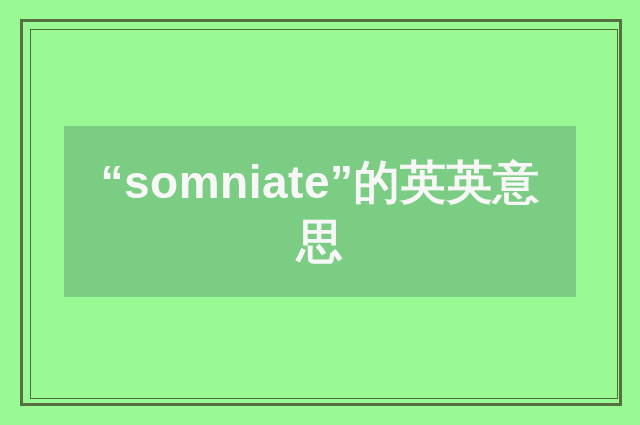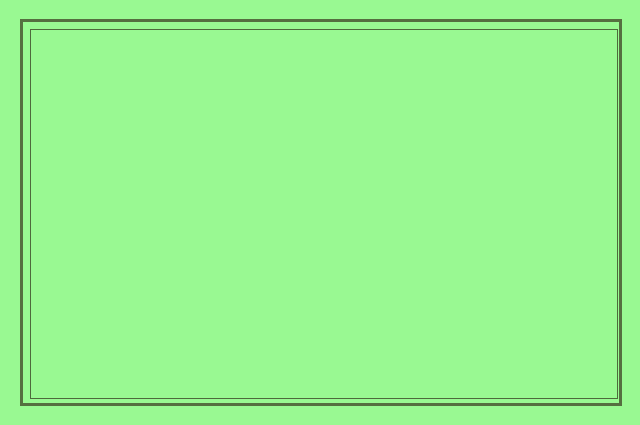--- a/index.html
+++ b/index.html
@@ -78,14 +78,17 @@
 </style>
 </head>
 <body>
 
 <div id="poster-canvas" style="background: rgb(153, 249, 146);">
 
   <div class="frame-outer" style="border-color: rgb(85, 111, 64);"></div>
 
   <div class="frame-inner" style="border-color: rgb(78, 106, 60);"></div>
 
+  <div class="title-banner" style="background: rgb(124, 205, 132);">
+    <h1 class="banner-title" style="color: rgb(247, 247, 247);">“somniate”的英英意思</h1>
+  </div>
 
 </div>
 
 </body></html>

